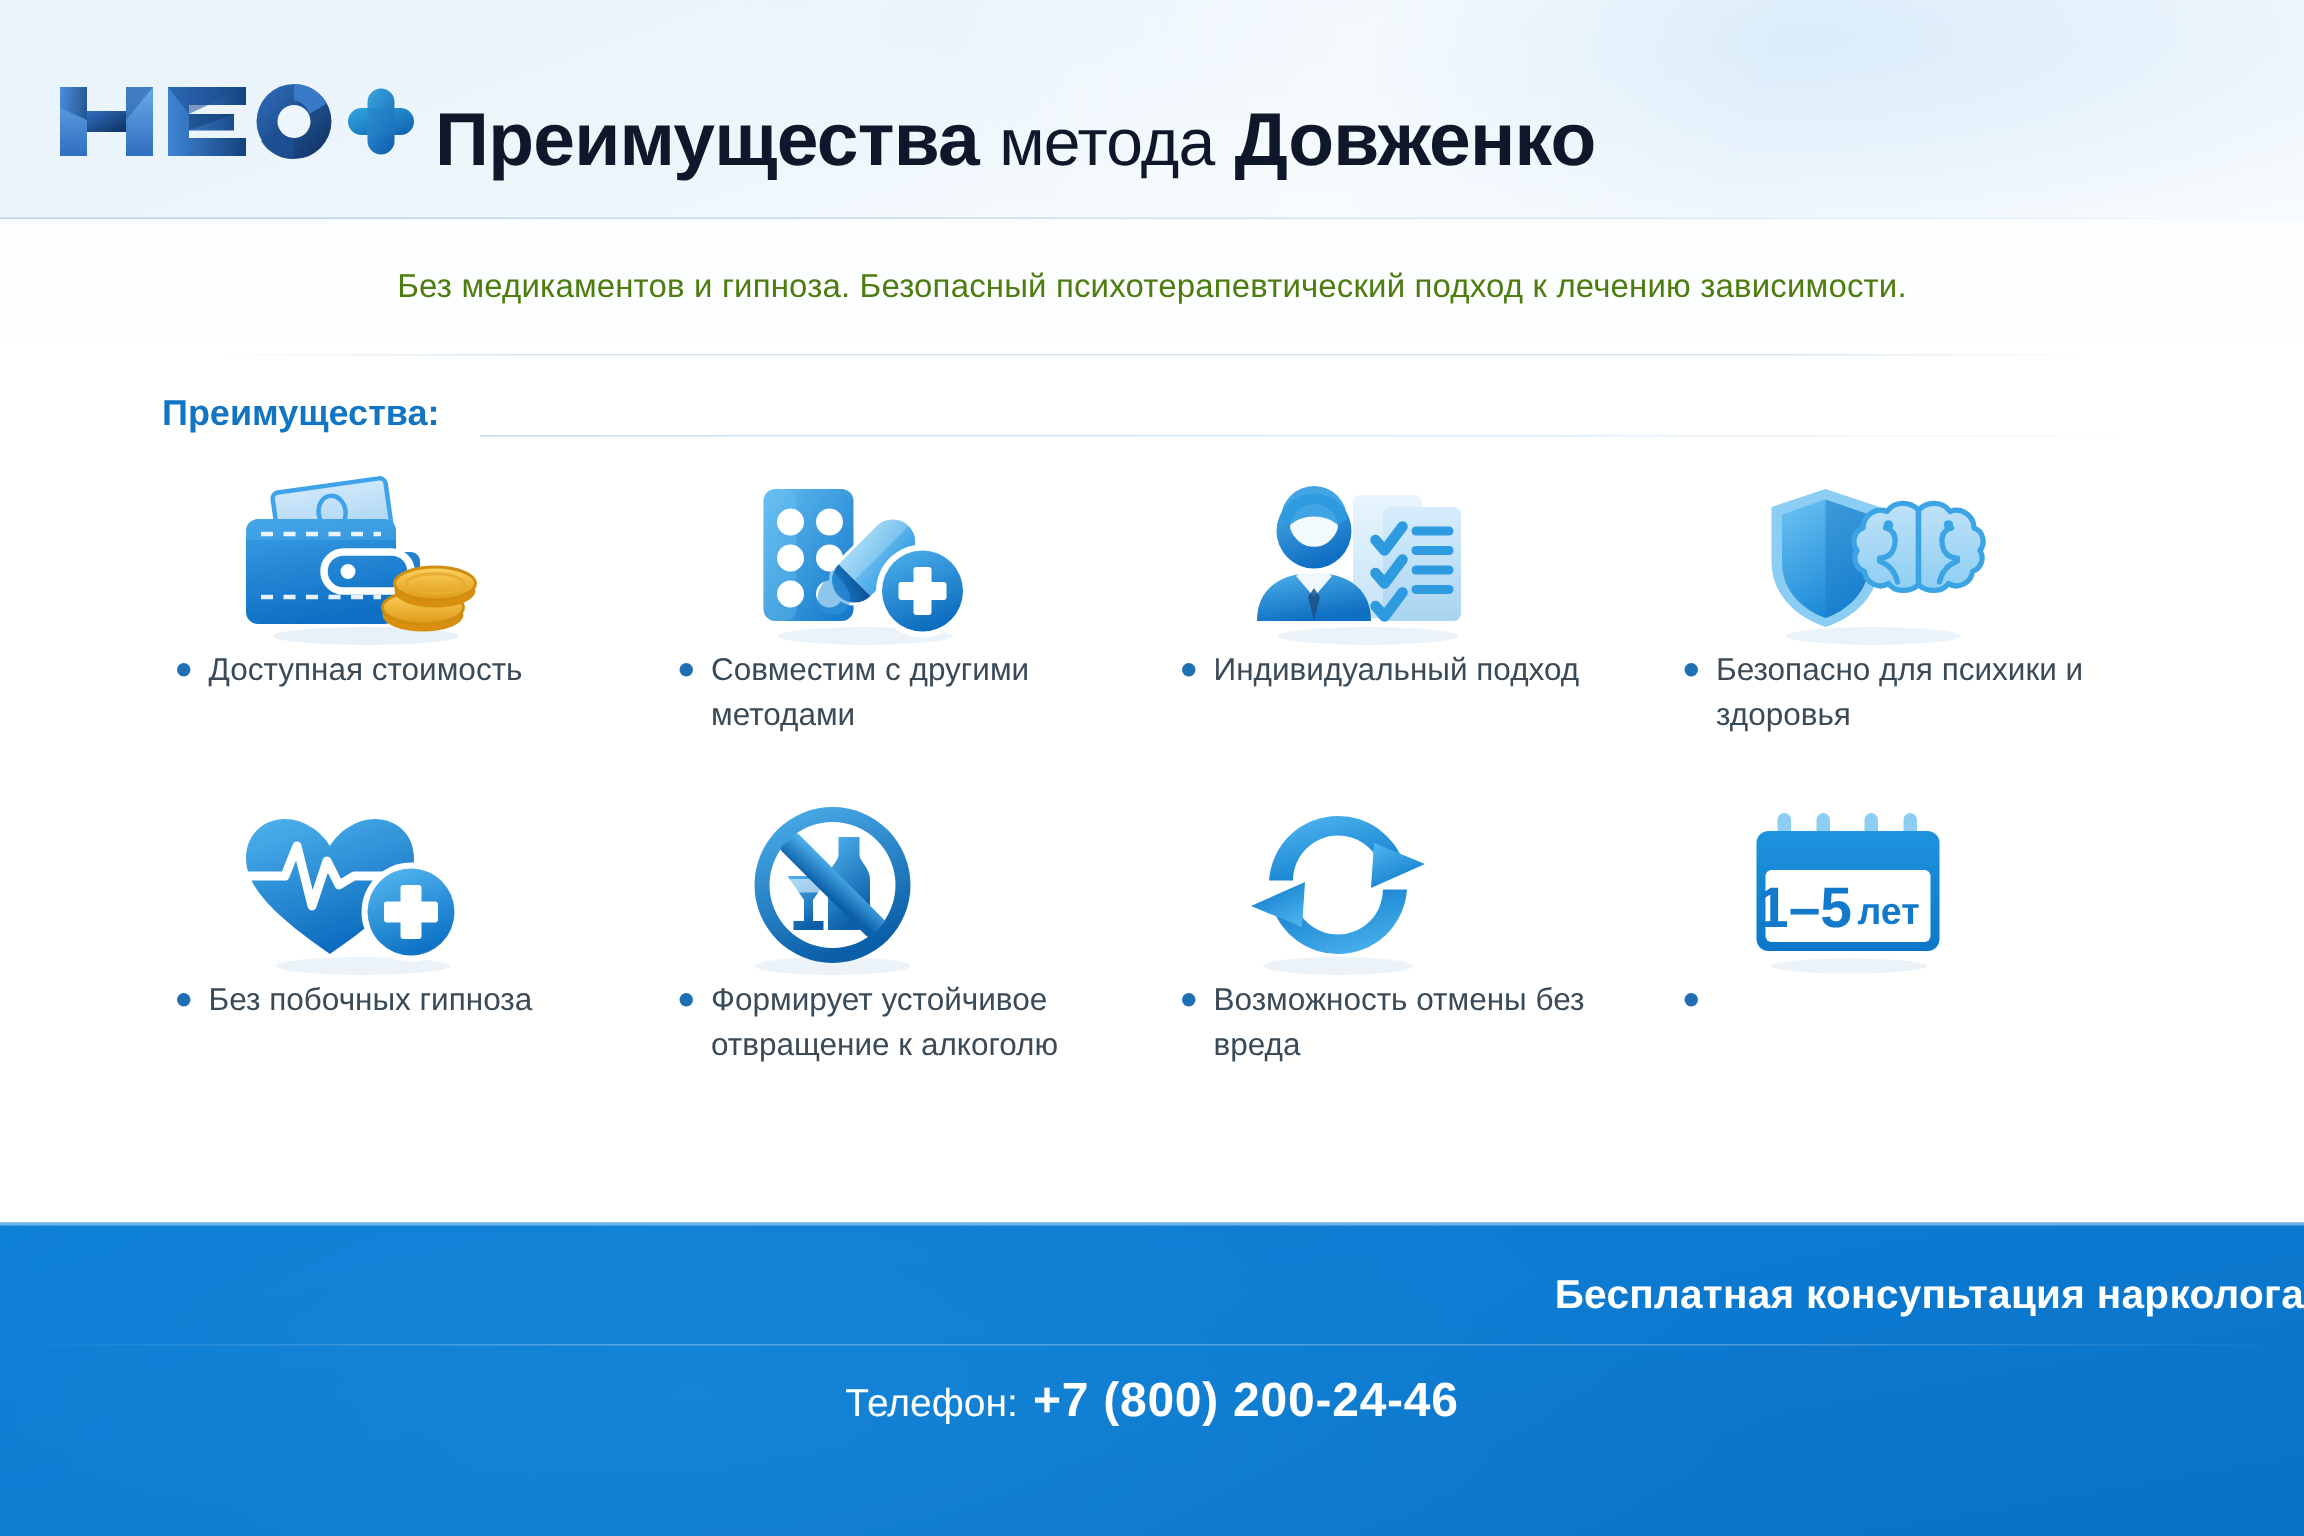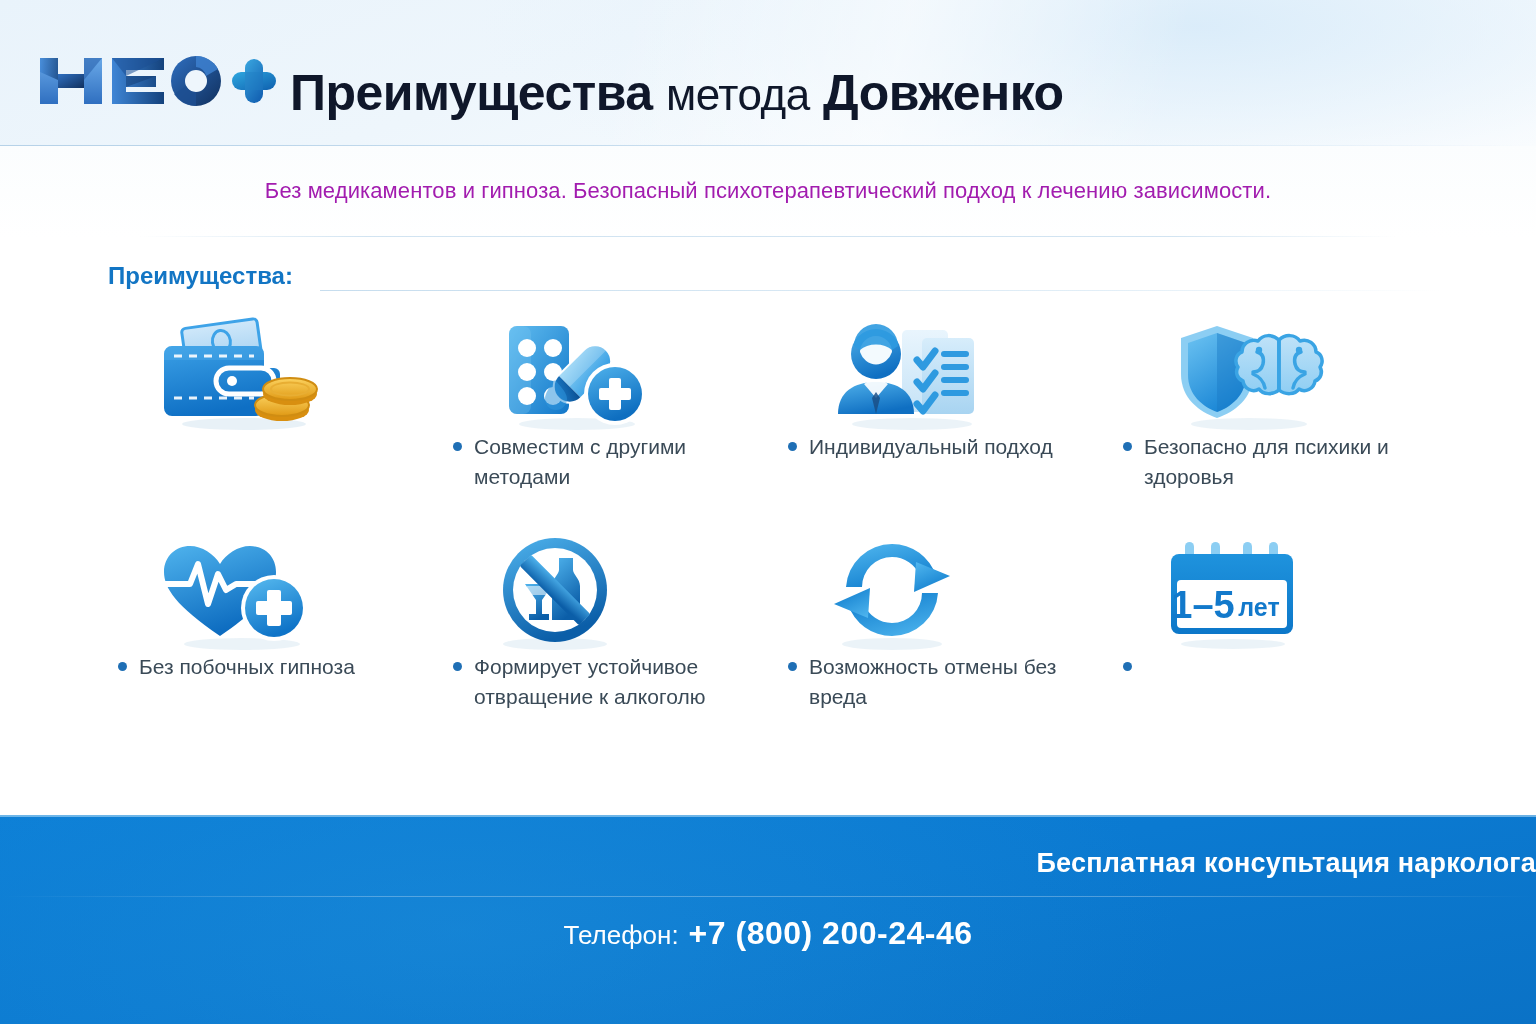--- a/index.html
+++ b/index.html
@@ -68,21 +68,21 @@
     left: 0; top: 146px;
     width: 1536px; height: 92px;
     background: linear-gradient(180deg, #fbfdfe 0%, #ffffff 100%);
   }
   .subtitle {
     position: absolute;
     left: 0; top: 178px;
     width: 1536px;
     text-align: center;
     font-size: 22px;
-    color: #a21caf;
+    color: #4d7c0f;
     letter-spacing: 0.1px;
   }
   .subtitle-rule {
     position: absolute;
     left: 140px; top: 236px;
     width: 1256px; height: 1px;
     background: linear-gradient(to right, rgba(255,255,255,0) 0%, rgba(205,225,240,0.9) 18%, rgba(205,225,240,0.9) 82%, rgba(255,255,255,0) 100%);
   }
 
   
@@ -297,20 +297,24 @@
           <rect x="58" y="52" width="58" height="26" rx="13" fill="none" stroke="#ffffff" stroke-width="5"></rect>
           <circle cx="74" cy="65" r="5" fill="#ffffff"></circle>
 
           <ellipse cx="124" cy="94" rx="27" ry="11" fill="#d88f10"></ellipse>
           <ellipse cx="124" cy="89" rx="27" ry="11" fill="url(#cg1)" stroke="#d08d12" stroke-width="2"></ellipse>
           <ellipse cx="132" cy="78" rx="27" ry="11" fill="#d88f10"></ellipse>
           <ellipse cx="132" cy="73" rx="27" ry="11" fill="url(#cg1)" stroke="#d08d12" stroke-width="2"></ellipse>
           <ellipse cx="132" cy="73" rx="19" ry="6.5" fill="none" stroke="#e8ae33" stroke-width="2"></ellipse>
         </svg>
       </div>
+      <div class="cell-text">
+        <span class="bullet"></span>
+        <span class="cell-label">Доступная стоимость</span>
+      </div>
     </div>
 
     <div class="cell">
       <div class="cell-icon">
         <svg width="170" height="116" viewBox="0 0 170 116">
           <defs>
             <linearGradient id="pb1" x1="0" y1="0" x2="1" y2="1">
               <stop offset="0%" stop-color="#61bdf0"></stop>
                 <stop offset="100%" stop-color="#1277c9"></stop>
             </linearGradient>

